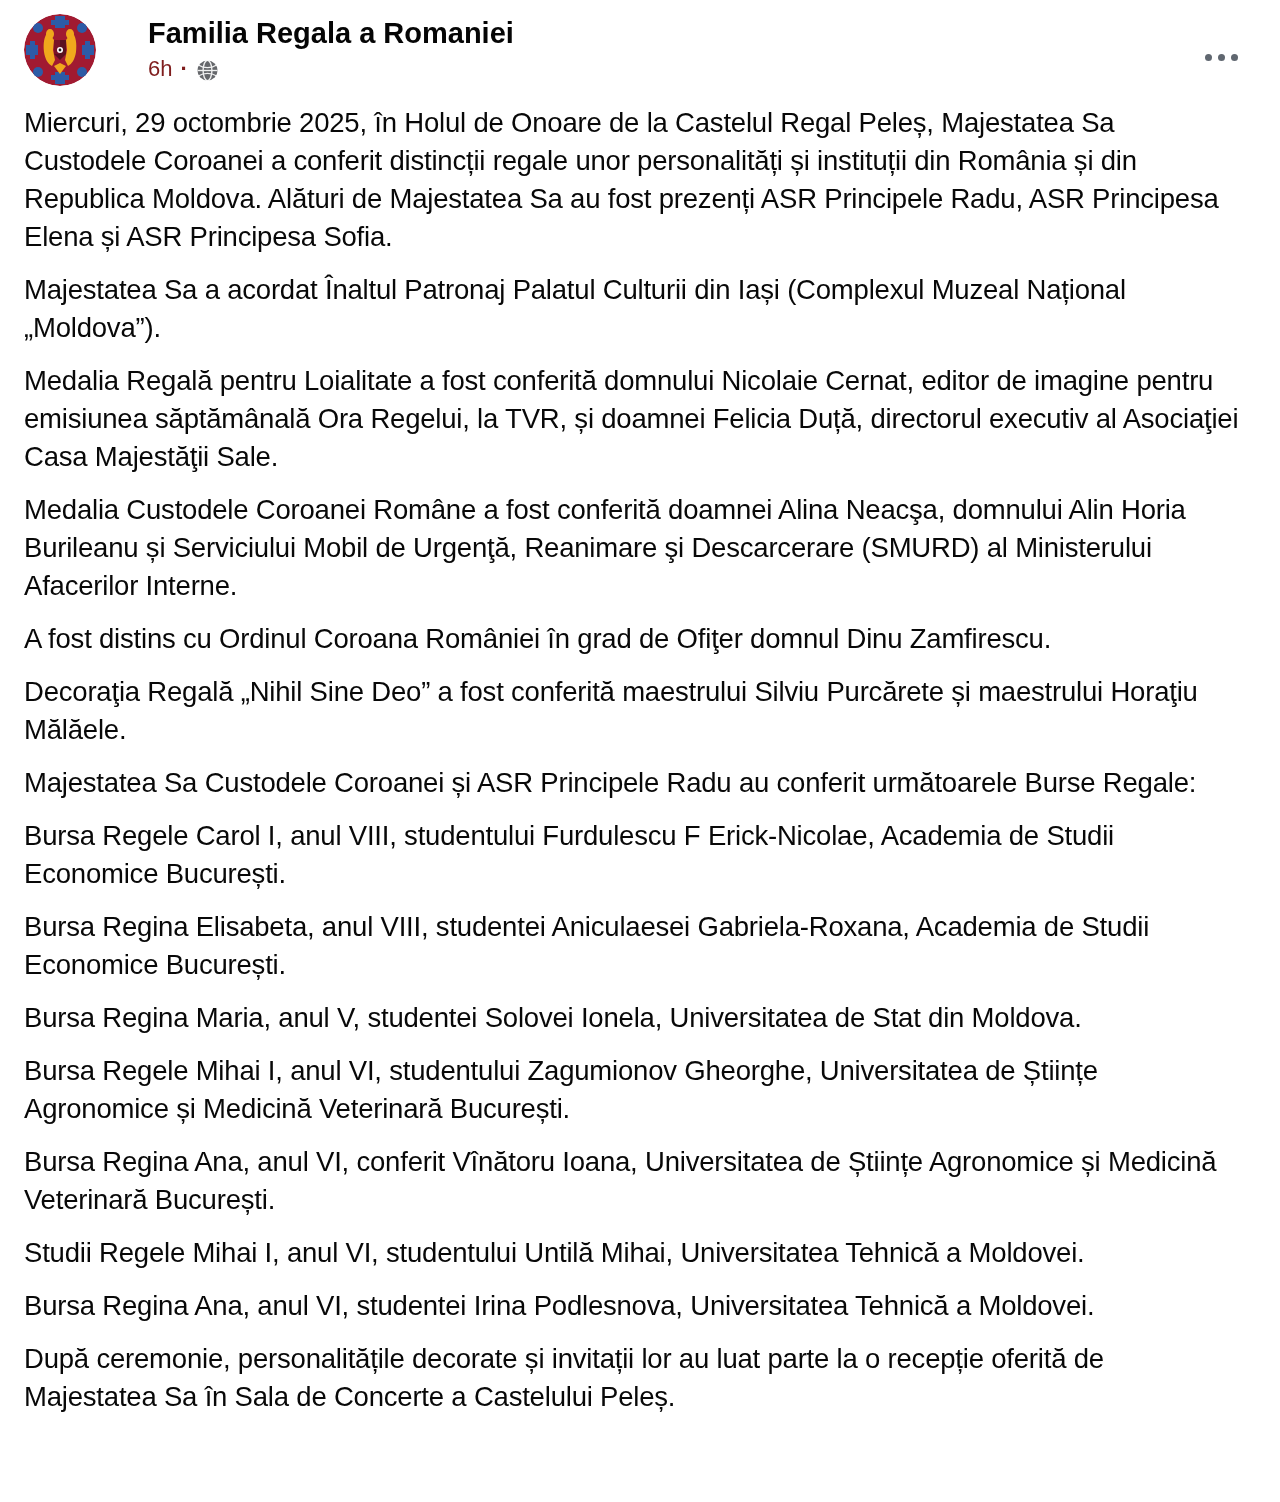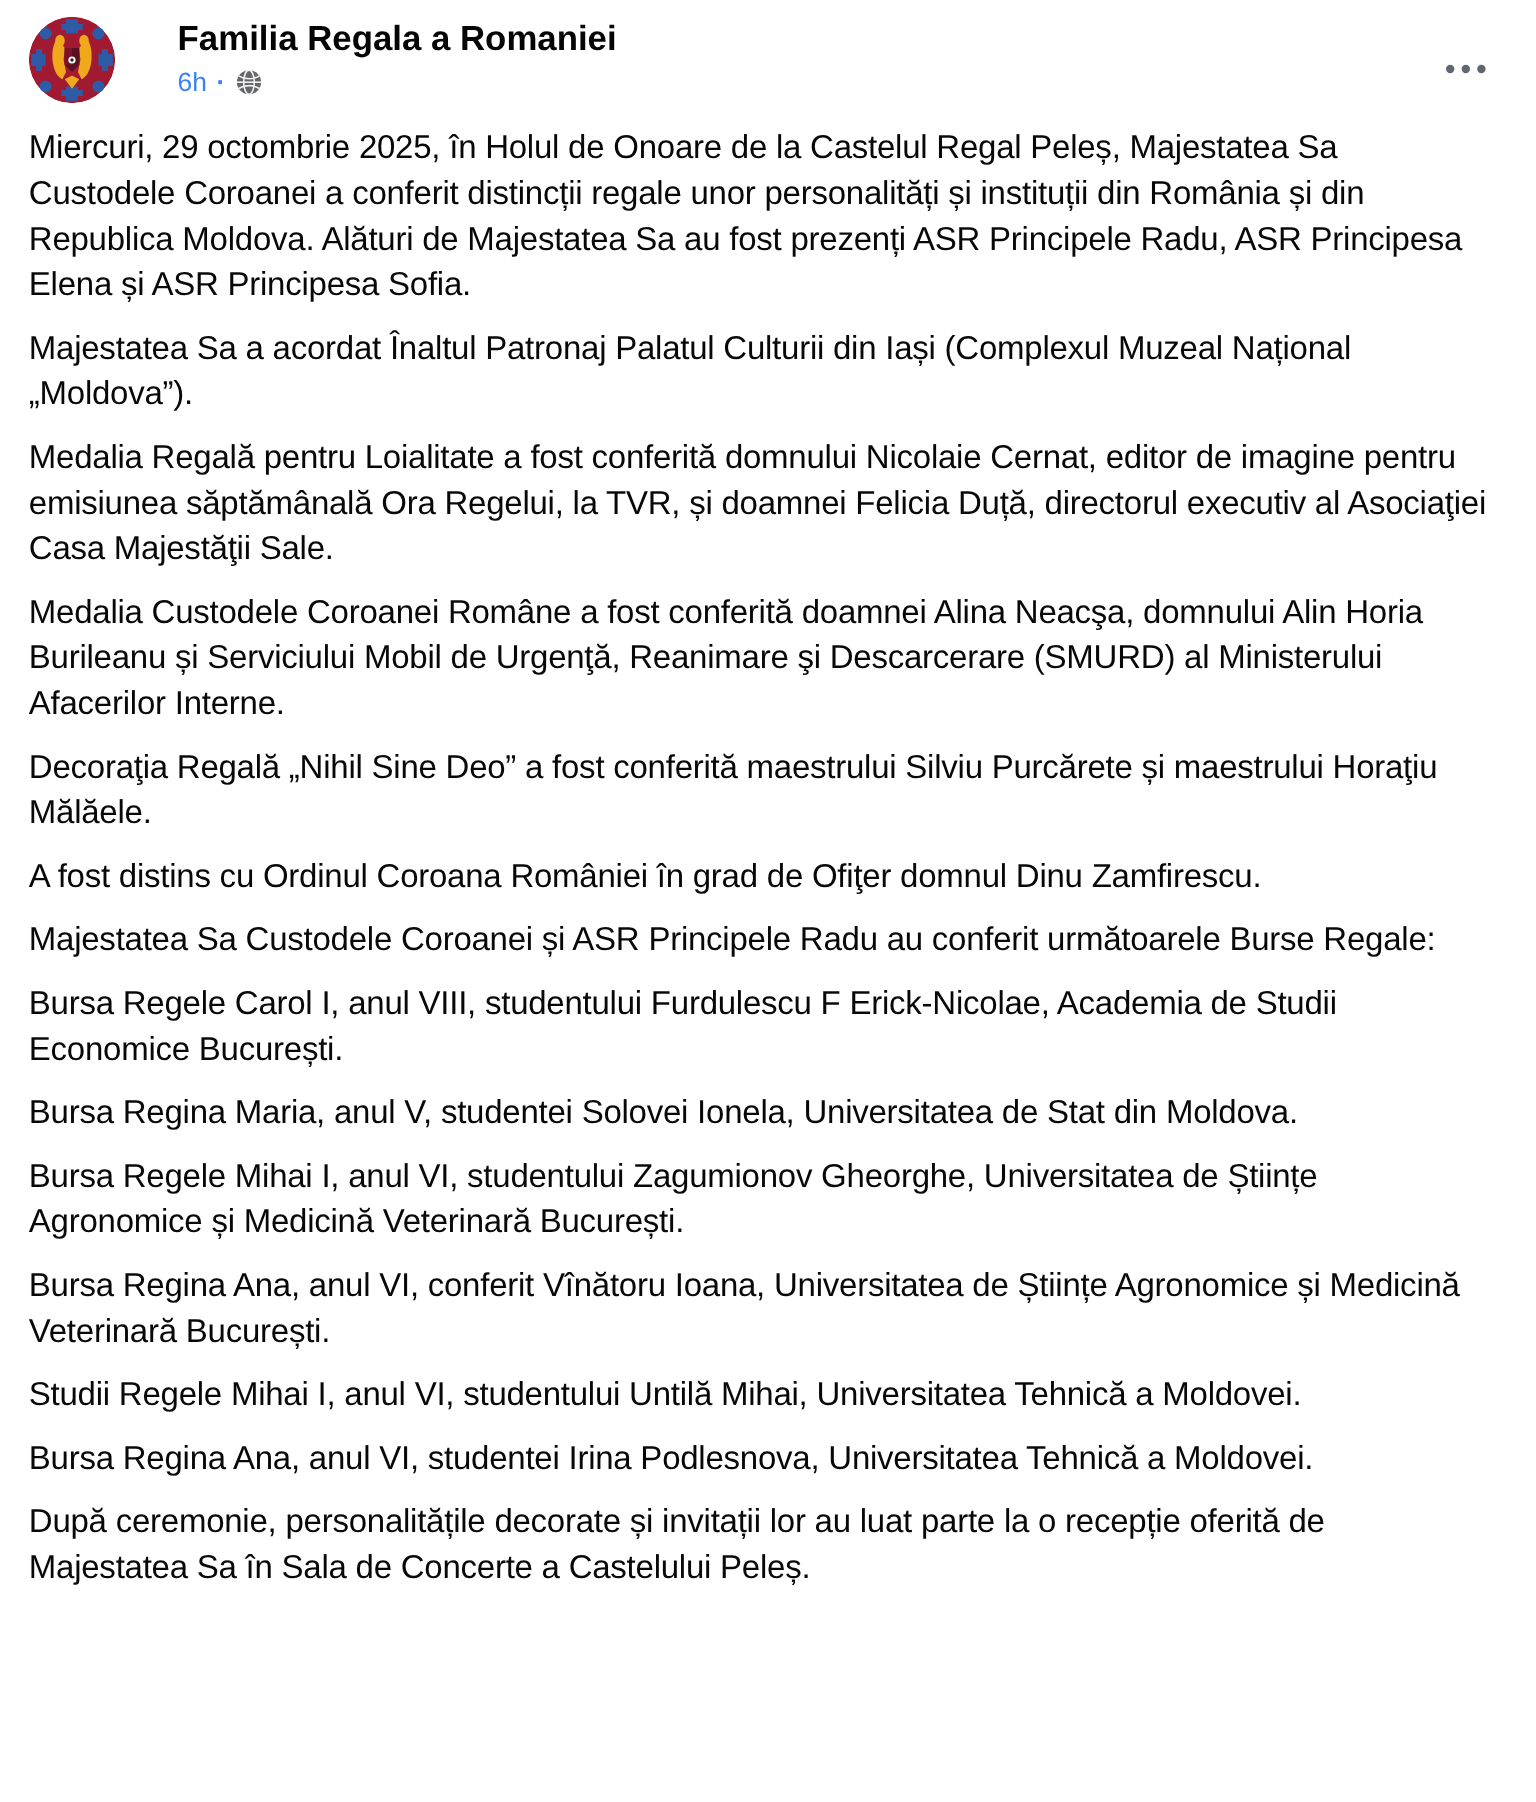--- a/index.html
+++ b/index.html
@@ -36,25 +36,25 @@
   .header-text { padding-top: 2px; margin-left: 36px; }
   .page-name {
     font-size: 29px;
     font-weight: 700;
     line-height: 1.2;
     color: #050505;
     cursor: pointer;
   }
   .post-meta {
     display: flex;
-    align-items: center;
+    align-items: flex-end;
     gap: 8px;
     margin-top: 5px;
     font-size: 22px;
-    color: #3b82f6;
+    color: #7f1d1d;
   }
   .meta-dot { font-weight: 700; }
   .globe { width: 23px; height: 23px; display: inline-block; }
   .more-btn {
     position: absolute;
     top: 30px;
     right: 12px;
     border: none;
     background: transparent;
     display: flex;
@@ -146,24 +146,25 @@
       <span></span>
       <span></span>
     </button>
   </div>
 
   <article class="post-body">
       <p>Miercuri, 29 octombrie 2025, în Holul de Onoare de la Castelul Regal Peleș, Majestatea Sa Custodele Coroanei a conferit distincții regale unor personalități și instituții din România și din Republica Moldova. Alături de Majestatea Sa au fost prezenți ASR Principele Radu, ASR Principesa Elena și ASR Principesa Sofia.</p>
       <p>Majestatea Sa a acordat Înaltul Patronaj Palatul Culturii din Iași (Complexul Muzeal Național „Moldova”).</p>
       <p>Medalia Regală pentru Loialitate a fost conferită domnului Nicolaie Cernat, editor de imagine pentru emisiunea săptămânală Ora Regelui, la TVR, și doamnei Felicia Duță, directorul executiv al Asociaţiei Casa Majestăţii Sale.</p>
       <p>Medalia Custodele Coroanei Române a fost conferită doamnei Alina Neacşa, domnului Alin Horia Burileanu și Serviciului Mobil de Urgenţă, Reanimare şi Descarcerare (SMURD) al Ministerului Afacerilor Interne.</p>
+      <p>A fost distins cu Ordinul Coroana României în grad de Ofiţer domnul Dinu Zamfirescu.</p>
       <p>Decoraţia Regală „Nihil Sine Deo” a fost conferită maestrului Silviu Purcărete și maestrului Horaţiu Mălăele.</p>
-      <p>A fost distins cu Ordinul Coroana României în grad de Ofiţer domnul Dinu Zamfirescu.</p>
       <p>Majestatea Sa Custodele Coroanei și ASR Principele Radu au conferit următoarele Burse Regale:</p>
       <p>Bursa Regele Carol I, anul VIII, studentului Furdulescu F Erick-Nicolae, Academia de Studii Economice București.</p>
+      <p>Bursa Regina Elisabeta, anul VIII, studentei Aniculaesei Gabriela-Roxana, Academia de Studii Economice București.</p>
       <p>Bursa Regina Maria, anul V, studentei Solovei Ionela, Universitatea de Stat din Moldova.</p>
       <p>Bursa Regele Mihai I, anul VI, studentului Zagumionov Gheorghe, Universitatea de Științe Agronomice și Medicină Veterinară București.</p>
       <p>Bursa Regina Ana, anul VI, conferit Vînătoru Ioana, Universitatea de Științe Agronomice și Medicină Veterinară București.</p>
       <p>Studii Regele Mihai I, anul VI, studentului Untilă Mihai, Universitatea Tehnică a Moldovei.</p>
       <p>Bursa Regina Ana, anul VI, studentei Irina Podlesnova, Universitatea Tehnică a Moldovei.</p>
       <p>După ceremonie, personalitățile decorate și invitații lor au luat parte la o recepție oferită de Majestatea Sa în Sala de Concerte a Castelului Peleș.</p>
     </article>
 
 </div>
 

